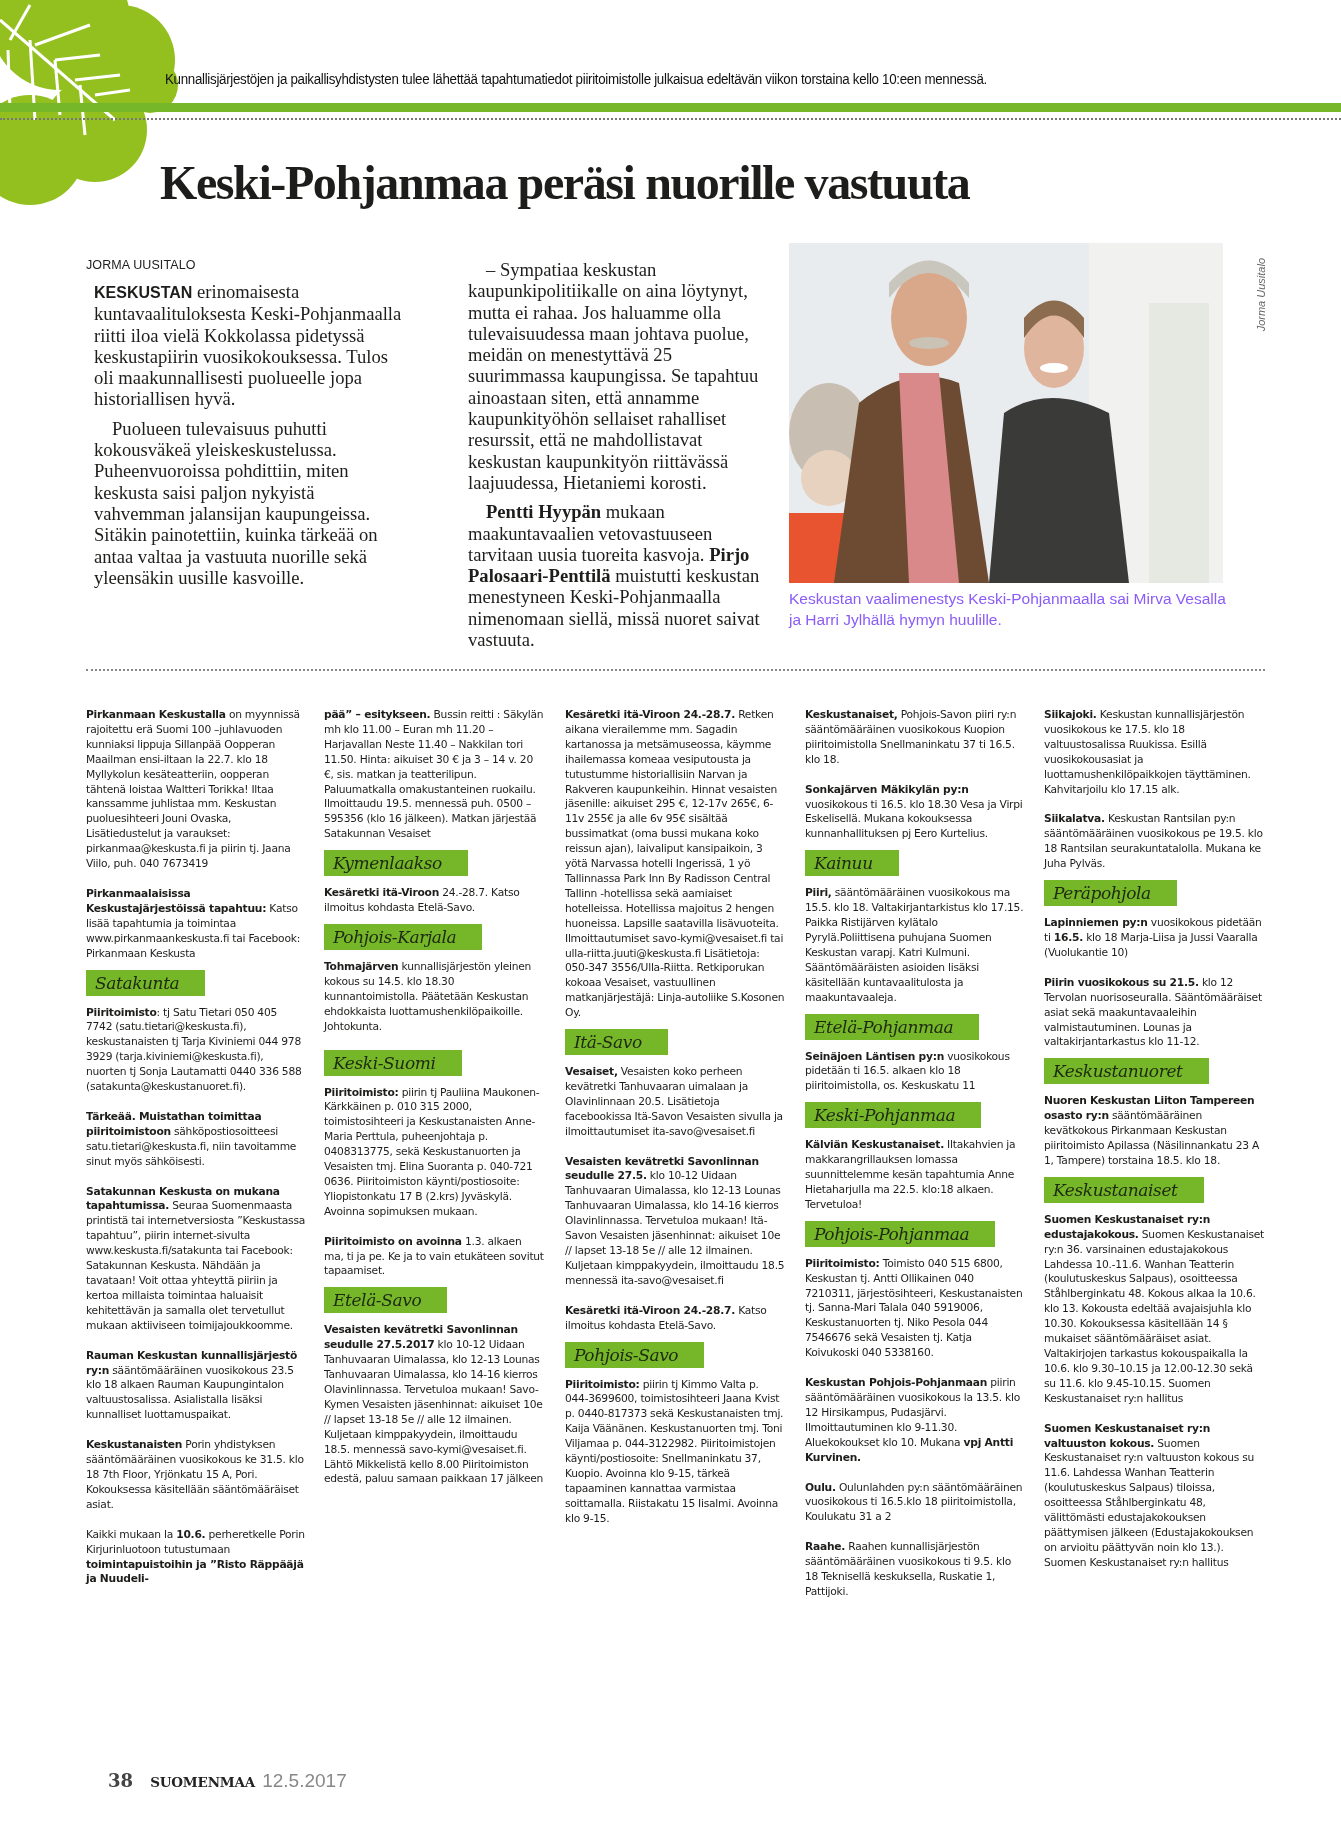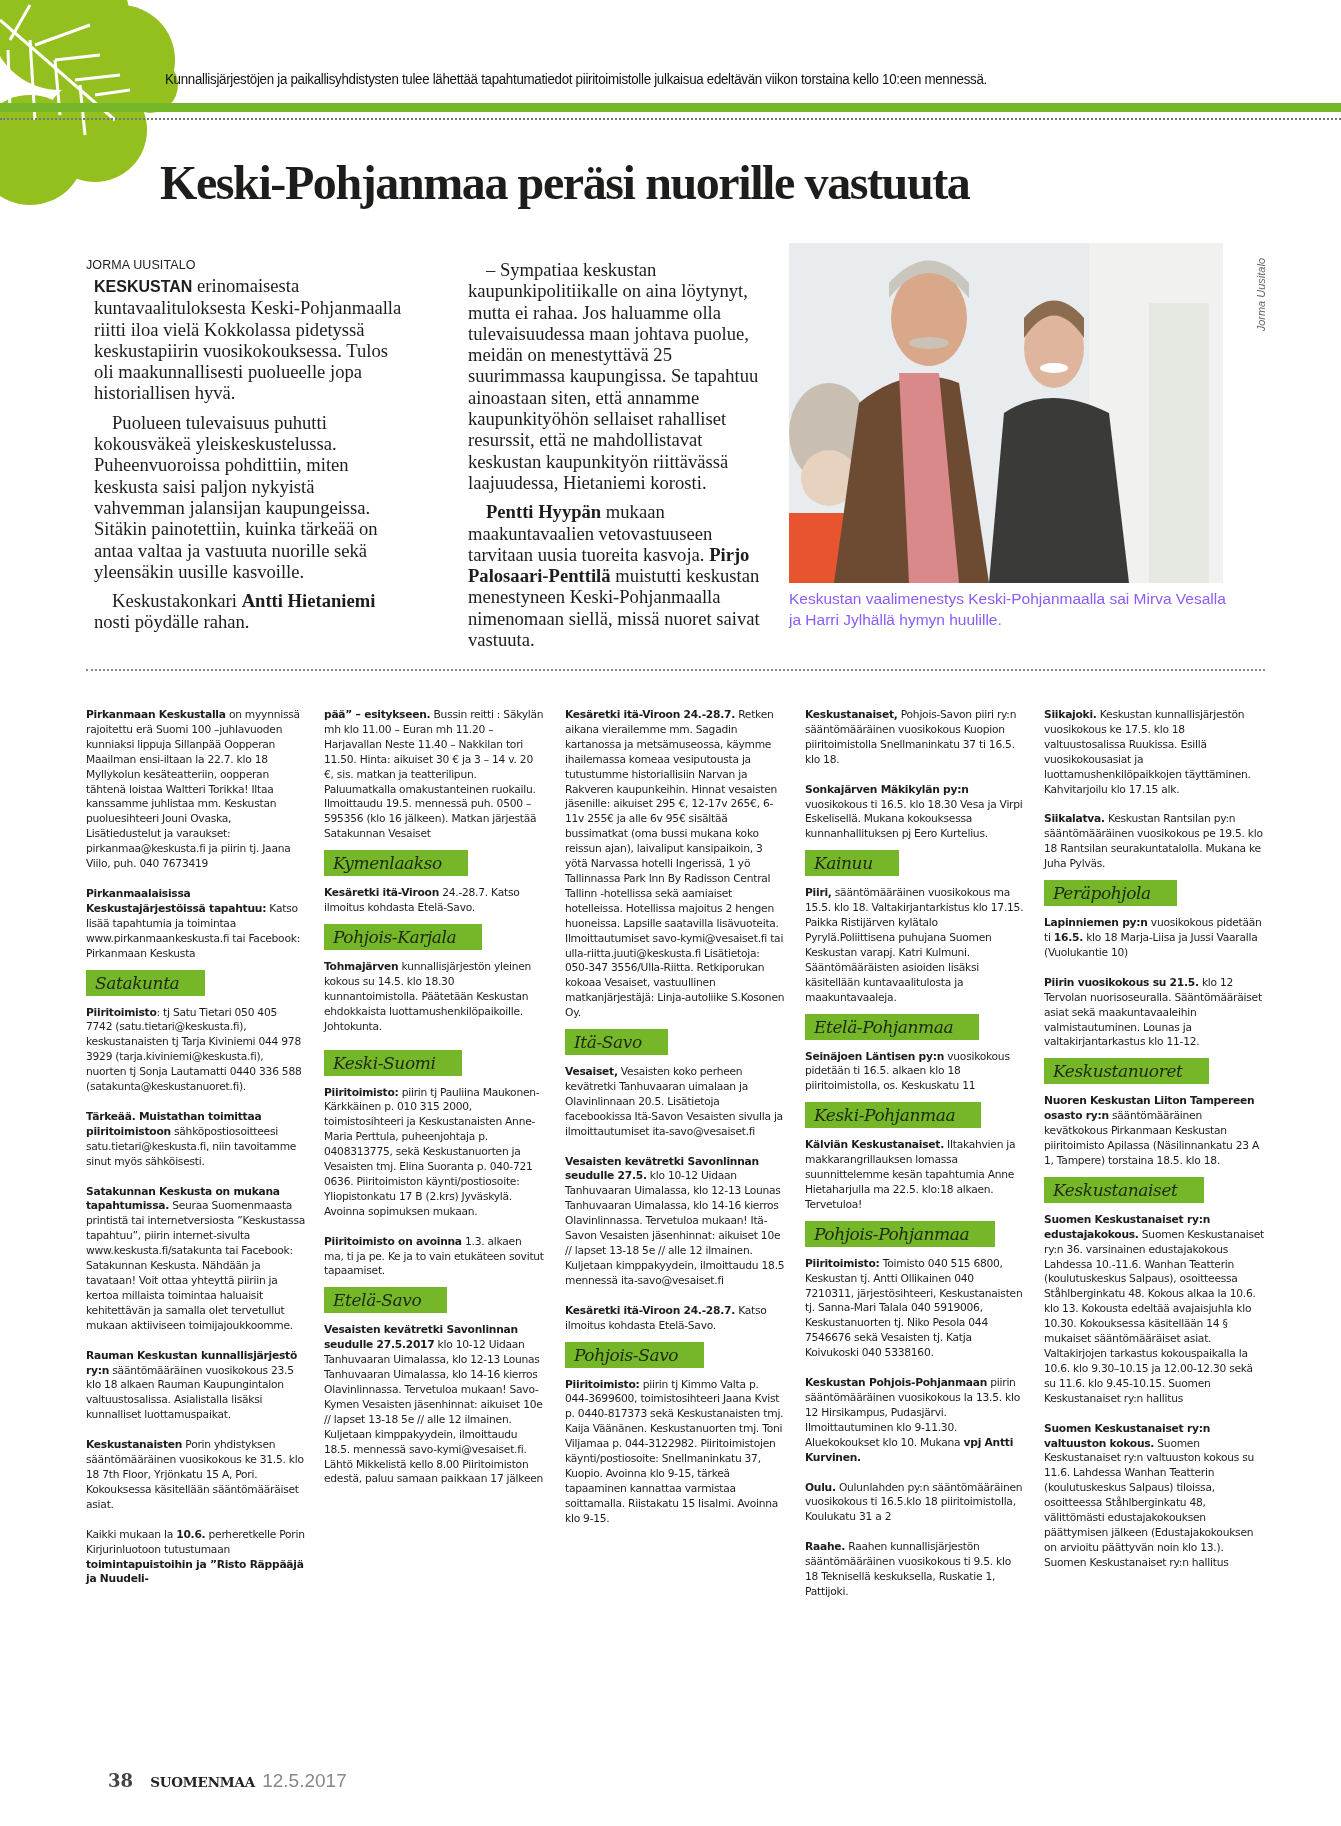--- a/index.html
+++ b/index.html
@@ -7,21 +7,21 @@
   .leaf{position:absolute;left:0;top:0;width:190px;height:210px;}
   .notice{position:absolute;left:165px;top:70px;font-family:"Liberation Sans",sans-serif;font-size:15.5px;letter-spacing:-0.35px;color:#111;transform:scaleX(0.86);transform-origin:left top;white-space:nowrap;}
   .greenbar{position:absolute;left:0;right:0;top:103px;height:9px;background:#76b72a;}
   .dotline{position:absolute;left:0;right:0;top:118px;border-top:2px dotted #777;}
   .headline{position:absolute;left:160px;top:155px;font-family:Liberation Serif, serif;font-weight:bold;font-size:48px;letter-spacing:-1.4px;color:#1d1d1b;white-space:nowrap;}
   .byline{position:absolute;left:86px;top:258px;font-family:"Liberation Sans",sans-serif;font-size:12.5px;color:#222;letter-spacing:0.1px;}
   .art-col{position:absolute;font-family:"Liberation Serif",serif;font-size:18.6px;line-height:21.3px;color:#1d1d1b;}
   .art-col p{margin:8px;}
   .art-col p.ind{text-indent:18px;}
   .art-col .lead{font-family:"Liberation Sans",sans-serif;font-weight:bold;font-size:16px;}
-  .col1{left:86px;top:267px;width:330px;}
+  .col1{left:86px;top:273px;width:330px;}
   .col2{left:460px;top:251px;width:315px;}
   .photo{position:absolute;left:789px;top:243px;width:434px;height:340px;overflow:hidden;background:linear-gradient(180deg,#eef0f3 0%,#e5e7ea 55%,#dcdcdc 100%);}
   .credit{position:absolute;left:1255px;top:258px;font-family:"Liberation Sans",sans-serif;font-style:italic;font-size:11px;color:#666;writing-mode:vertical-rl;transform:rotate(180deg);}
   .caption{position:absolute;left:789px;top:588px;width:440px;font-family:"Liberation Sans",sans-serif;font-size:15.5px;line-height:21px;color:#8b5cf6;}
   .divider{position:absolute;left:86px;right:76px;top:669px;border-top:2px dotted #888;}
   .ncol{position:absolute;top:708px;width:220px;font-family:"DejaVu Sans",sans-serif;font-size:10.7px;line-height:14.9px;color:#1d1d1b;letter-spacing:-0.25px;}
   .ncol p{margin:0 0 15px 0;}
   .ncol b{font-weight:bold;}
   .ncol .tight{margin-bottom:8px;}
   .sec{display:inline-block;background:#76b72a;color:#1d2a10;font-family:"DejaVu Serif",serif;font-style:italic;font-size:17px;line-height:26px;padding:0 26px 0 9px;margin:0 0 10px 0;letter-spacing:-0.4px;}
@@ -63,21 +63,20 @@
 <div class="notice">Kunnallisjärjestöjen ja paikallisyhdistysten tulee lähettää tapahtumatiedot piiritoimistolle julkaisua edeltävän viikon torstaina kello 10:een mennessä.</div>
 <div class="greenbar"></div>
 <div class="dotline"></div>
 
 <h1 class="headline" style="margin:0;">Keski-Pohjanmaa peräsi nuorille vastuuta</h1>
 <div class="byline">JORMA UUSITALO</div>
 
 <div class="art-col col1">
   <p><span class="lead">KESKUSTAN</span><span> erinomaisesta kuntavaalituloksesta Keski-Pohjanmaalla riitti iloa vielä Kokkolassa pidetyssä keskustapiirin vuosikokouksessa. Tulos oli maakunnallisesti puolueelle jopa historiallisen hyvä.</span></p>
   <p class="ind">Puolueen tulevaisuus puhutti kokousväkeä yleiskeskustelussa. Puheenvuoroissa pohdittiin, miten keskusta saisi paljon nykyistä vahvemman jalansijan kaupungeissa. Sitäkin painotettiin, kuinka tärkeää on antaa valtaa ja vastuuta nuorille sekä yleensäkin uusille kasvoille.</p>
-  <p class="ind"><span>Keskustakonkari </span><b>Antti Hietaniemi</b><span> nosti pöydälle rahan.</span></p>
 </div>
 
 <div class="art-col col2">
   <p class="ind">– Sympatiaa keskustan kaupunkipolitiikalle on aina löytynyt, mutta ei rahaa. Jos haluamme olla tulevaisuudessa maan johtava puolue, meidän on menestyttävä 25 suurimmassa kaupungissa. Se tapahtuu ainoastaan siten, että annamme kaupunkityöhön sellaiset rahalliset resurssit, että ne mahdollistavat keskustan kaupunkityön riittävässä laajuudessa, Hietaniemi korosti.</p>
   <p class="ind"><b>Pentti Hyypän</b><span> mukaan maakuntavaalien vetovastuuseen tarvitaan uusia tuoreita kasvoja. </span><b>Pirjo Palosaari-Penttilä</b><span> muistutti keskustan menestyneen Keski-Pohjanmaalla nimenomaan siellä, missä nuoret saivat vastuuta.</span></p>
 </div>
 
 <div class="photo">
   <svg width="434" height="340" viewBox="0 0 434 340">
     <rect x="0" y="0" width="434" height="340" fill="#e9ecef"></rect>

